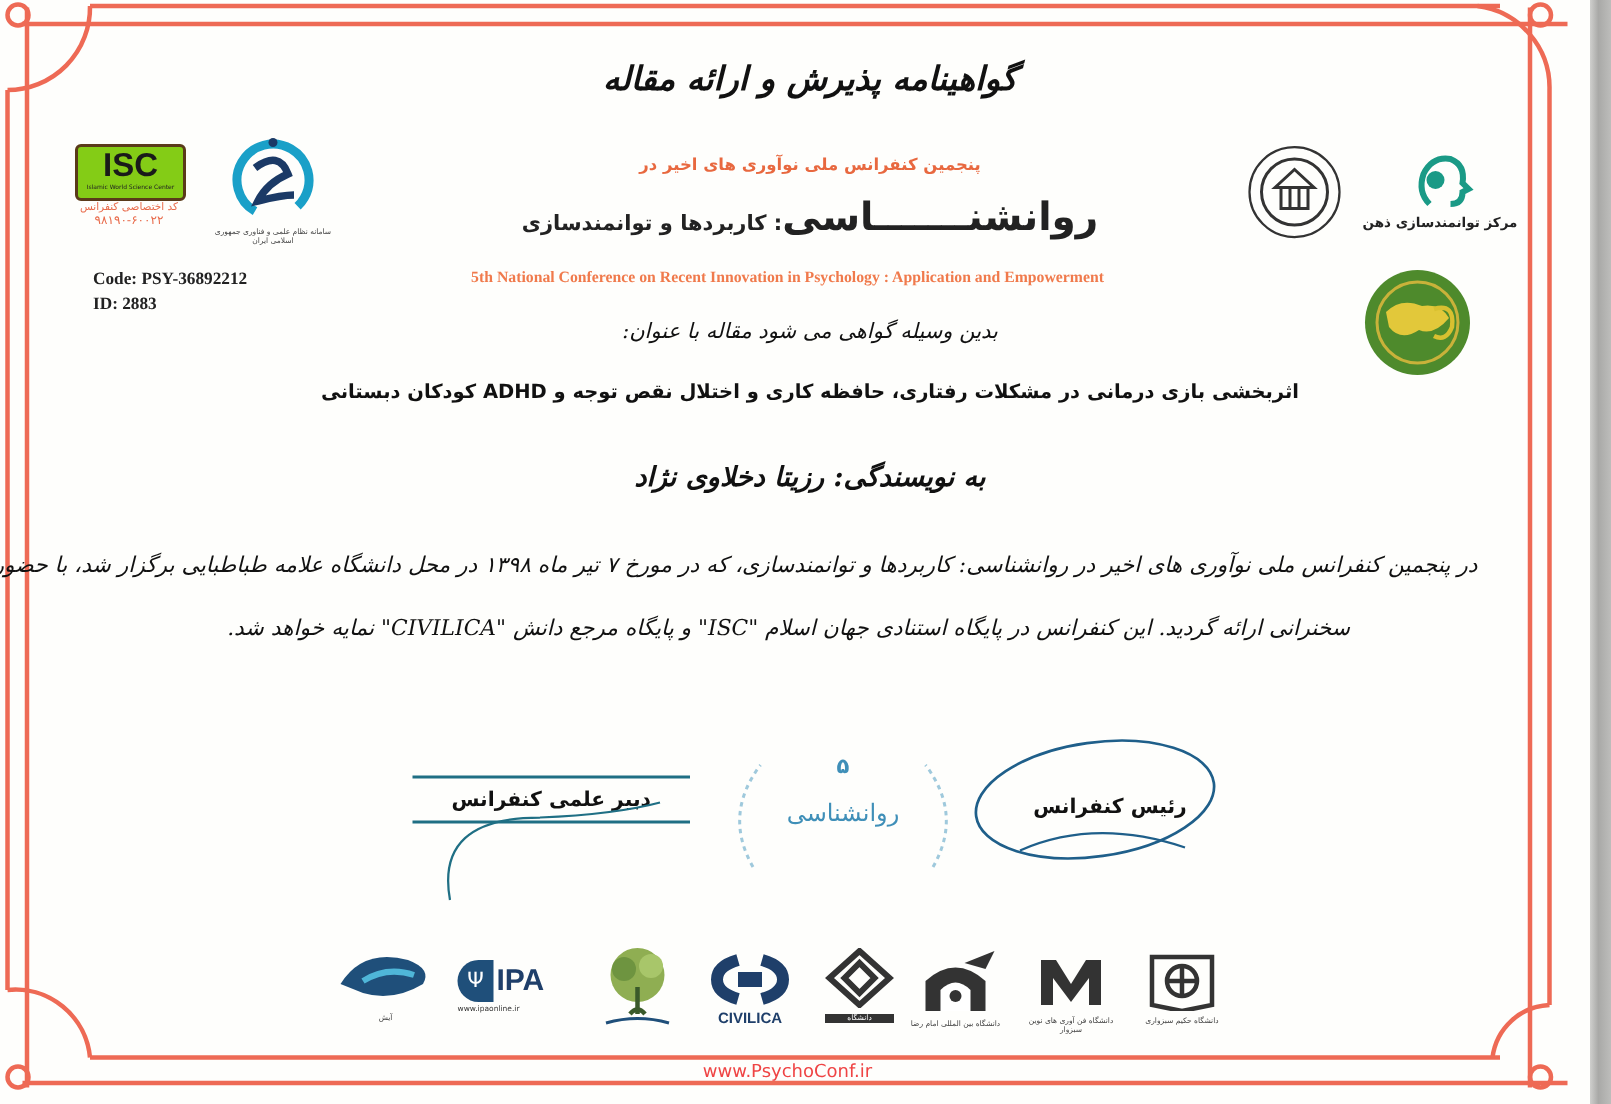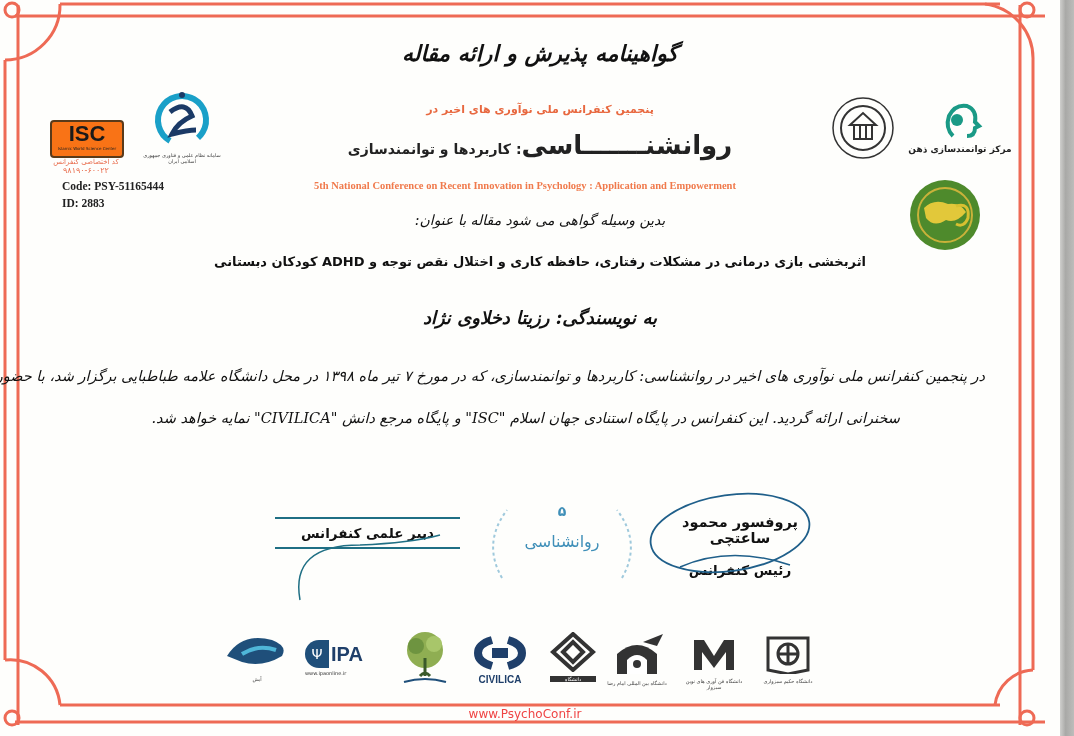--- a/index.html
+++ b/index.html
@@ -60,26 +60,26 @@
 </svg>
 
 <div class="abs center title-main">گواهینامه پذیرش و ارائه مقاله</div>
 <div class="abs center conf-fa-1">پنجمین کنفرانس  ملی نوآوری های اخیر در</div>
 <div class="abs center conf-fa-2">
   <span class="big">روانشنـــــــاسی</span><span class="small">: کاربردها و توانمندسازی</span>
 </div>
 <div class="abs center conf-en">5th National Conference on Recent Innovation in Psychology  : Application and Empowerment</div>
 
 <div class="abs code">
-  <div>Code: PSY-51165444</div>
+  <div>Code: PSY-36892212</div>
   <div>ID: 2883</div>
 </div>
 
 <div class="logo" style="left:50px;top:96px;width:72px;height:50px;">
-  <div style="width:70px;height:34px;background:#f97316;border:2px solid #5a3a1a;border-radius:4px;text-align:center;margin-top:24px;">
+  <div style="width:70px;height:34px;background:#84cc16;border:2px solid #5a3a1a;border-radius:4px;text-align:center;">
     <div style="font-family:'Liberation Sans',sans-serif;font-weight:bold;font-size:22px;line-height:24px;color:#1a1a1a;">ISC</div>
     <div style="font-size:4px;color:#222;">Islamic World Science Center</div>
   </div>
   <div class="lbl-tiny" style="font-size:7px;color:#e86a4a;margin-top:0;">کد اختصاصی کنفرانس</div>
   <div class="lbl-tiny" style="font-size:8px;color:#e86a4a;">۹۸۱۹۰-۶۰۰۲۲</div>
 </div>
 <div class="logo" style="left:142px;top:86px;width:80px;height:80px;">
   <svg width="80" height="62">
     <circle cx="40" cy="34" r="24" fill="none" stroke="#1aa0c8" stroke-width="6" stroke-dasharray="120 31" transform="rotate(120 40 34)"></circle>
     <path d="M28 26 Q44 14 50 30 Q36 36 30 48 Q46 44 54 44" fill="none" stroke="#1b3a66" stroke-width="5"></path>
@@ -134,21 +134,20 @@
     <g fill="none" stroke="#9fc9dc" stroke-width="2" stroke-dasharray="3 3">
       <path d="M20 80 Q0 45 25 12"></path>
       <path d="M140 80 Q160 45 135 12"></path>
     </g>
   </svg>
   <div class="abs center" style="left:0;top:5px;width:160px;font-size:14px;color:#3f8fb8;font-weight:bold;">۵</div>
   <div class="abs center" style="left:0;top:34px;width:160px;font-size:16px;color:#3f8fb8;direction:rtl;">روانشناسی</div>
 </div>
 
 <div class="abs" style="left:650px;top:514px;width:180px;">
-  <div class="sig center">پروفسور محمود ساعتچی</div>
   <div class="sig center" style="font-size:13.5px;margin-top:16px;">رئیس کنفرانس</div>
 </div>
 <svg class="abs" style="left:640px;top:485px;" width="190" height="100">
   <ellipse cx="90" cy="48" rx="80" ry="38" fill="none" stroke="#1f5f8a" stroke-width="1.8" transform="rotate(-8 90 48)"></ellipse>
   <path d="M40 82 Q90 60 150 80" fill="none" stroke="#1f5f8a" stroke-width="1.5"></path>
 </svg>
 
 <div class="logo" style="left:222px;top:632px;width:70px;height:60px;">
   <svg width="70" height="40">
     <path d="M5 24 Q20 0 50 8 Q66 14 60 24 Q40 36 20 30" fill="#1f4f7a"></path>

